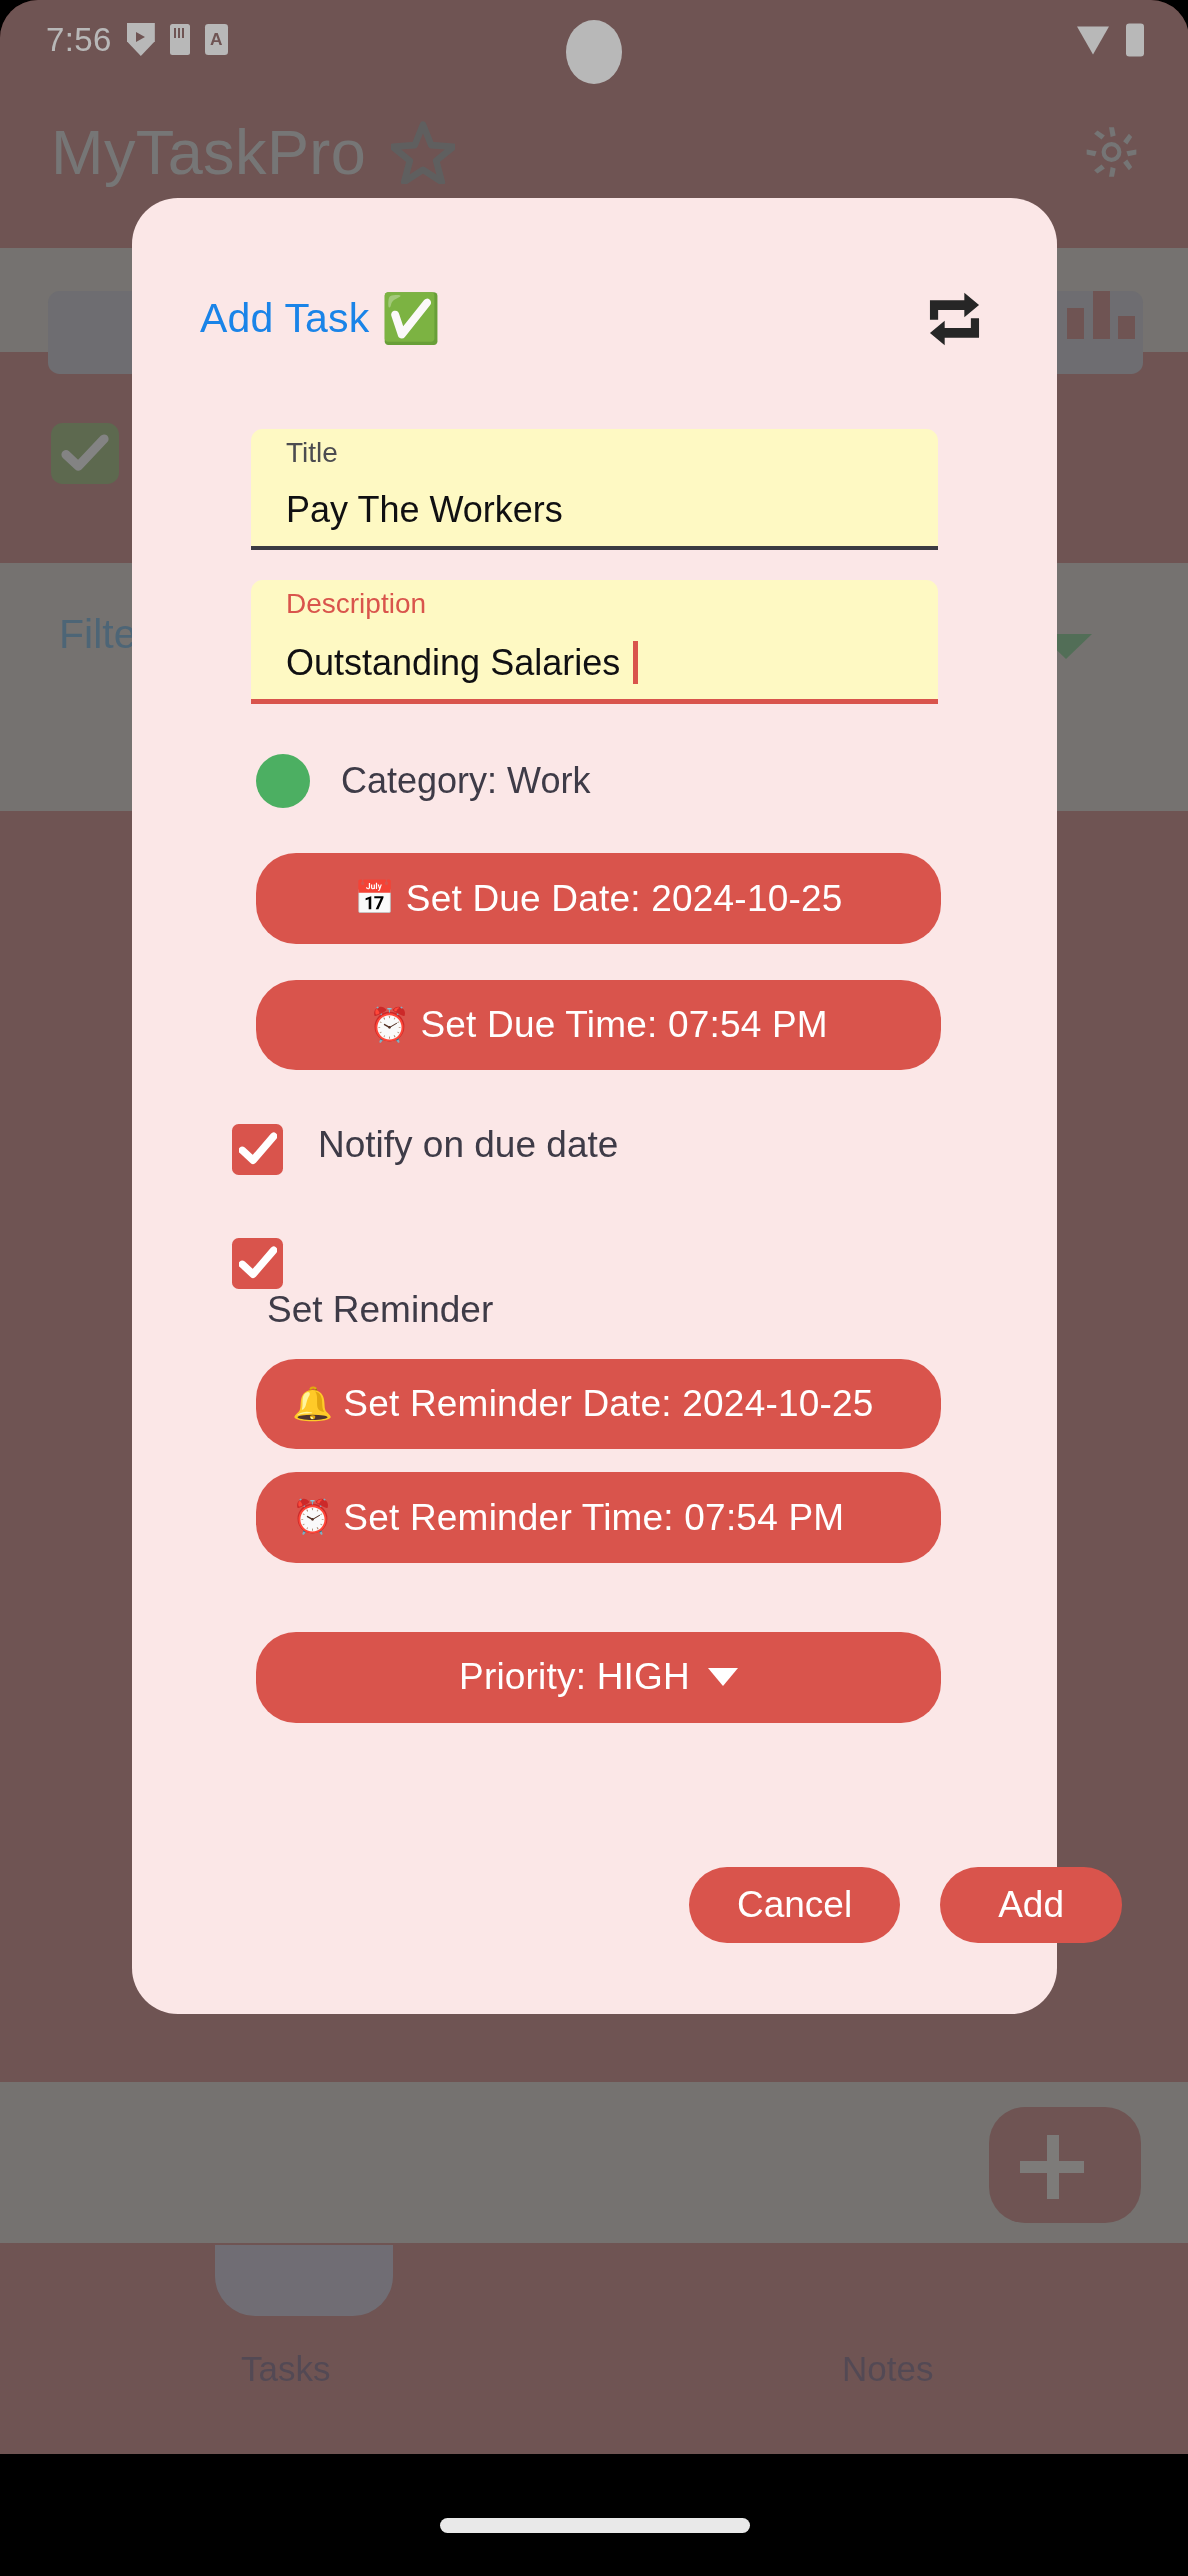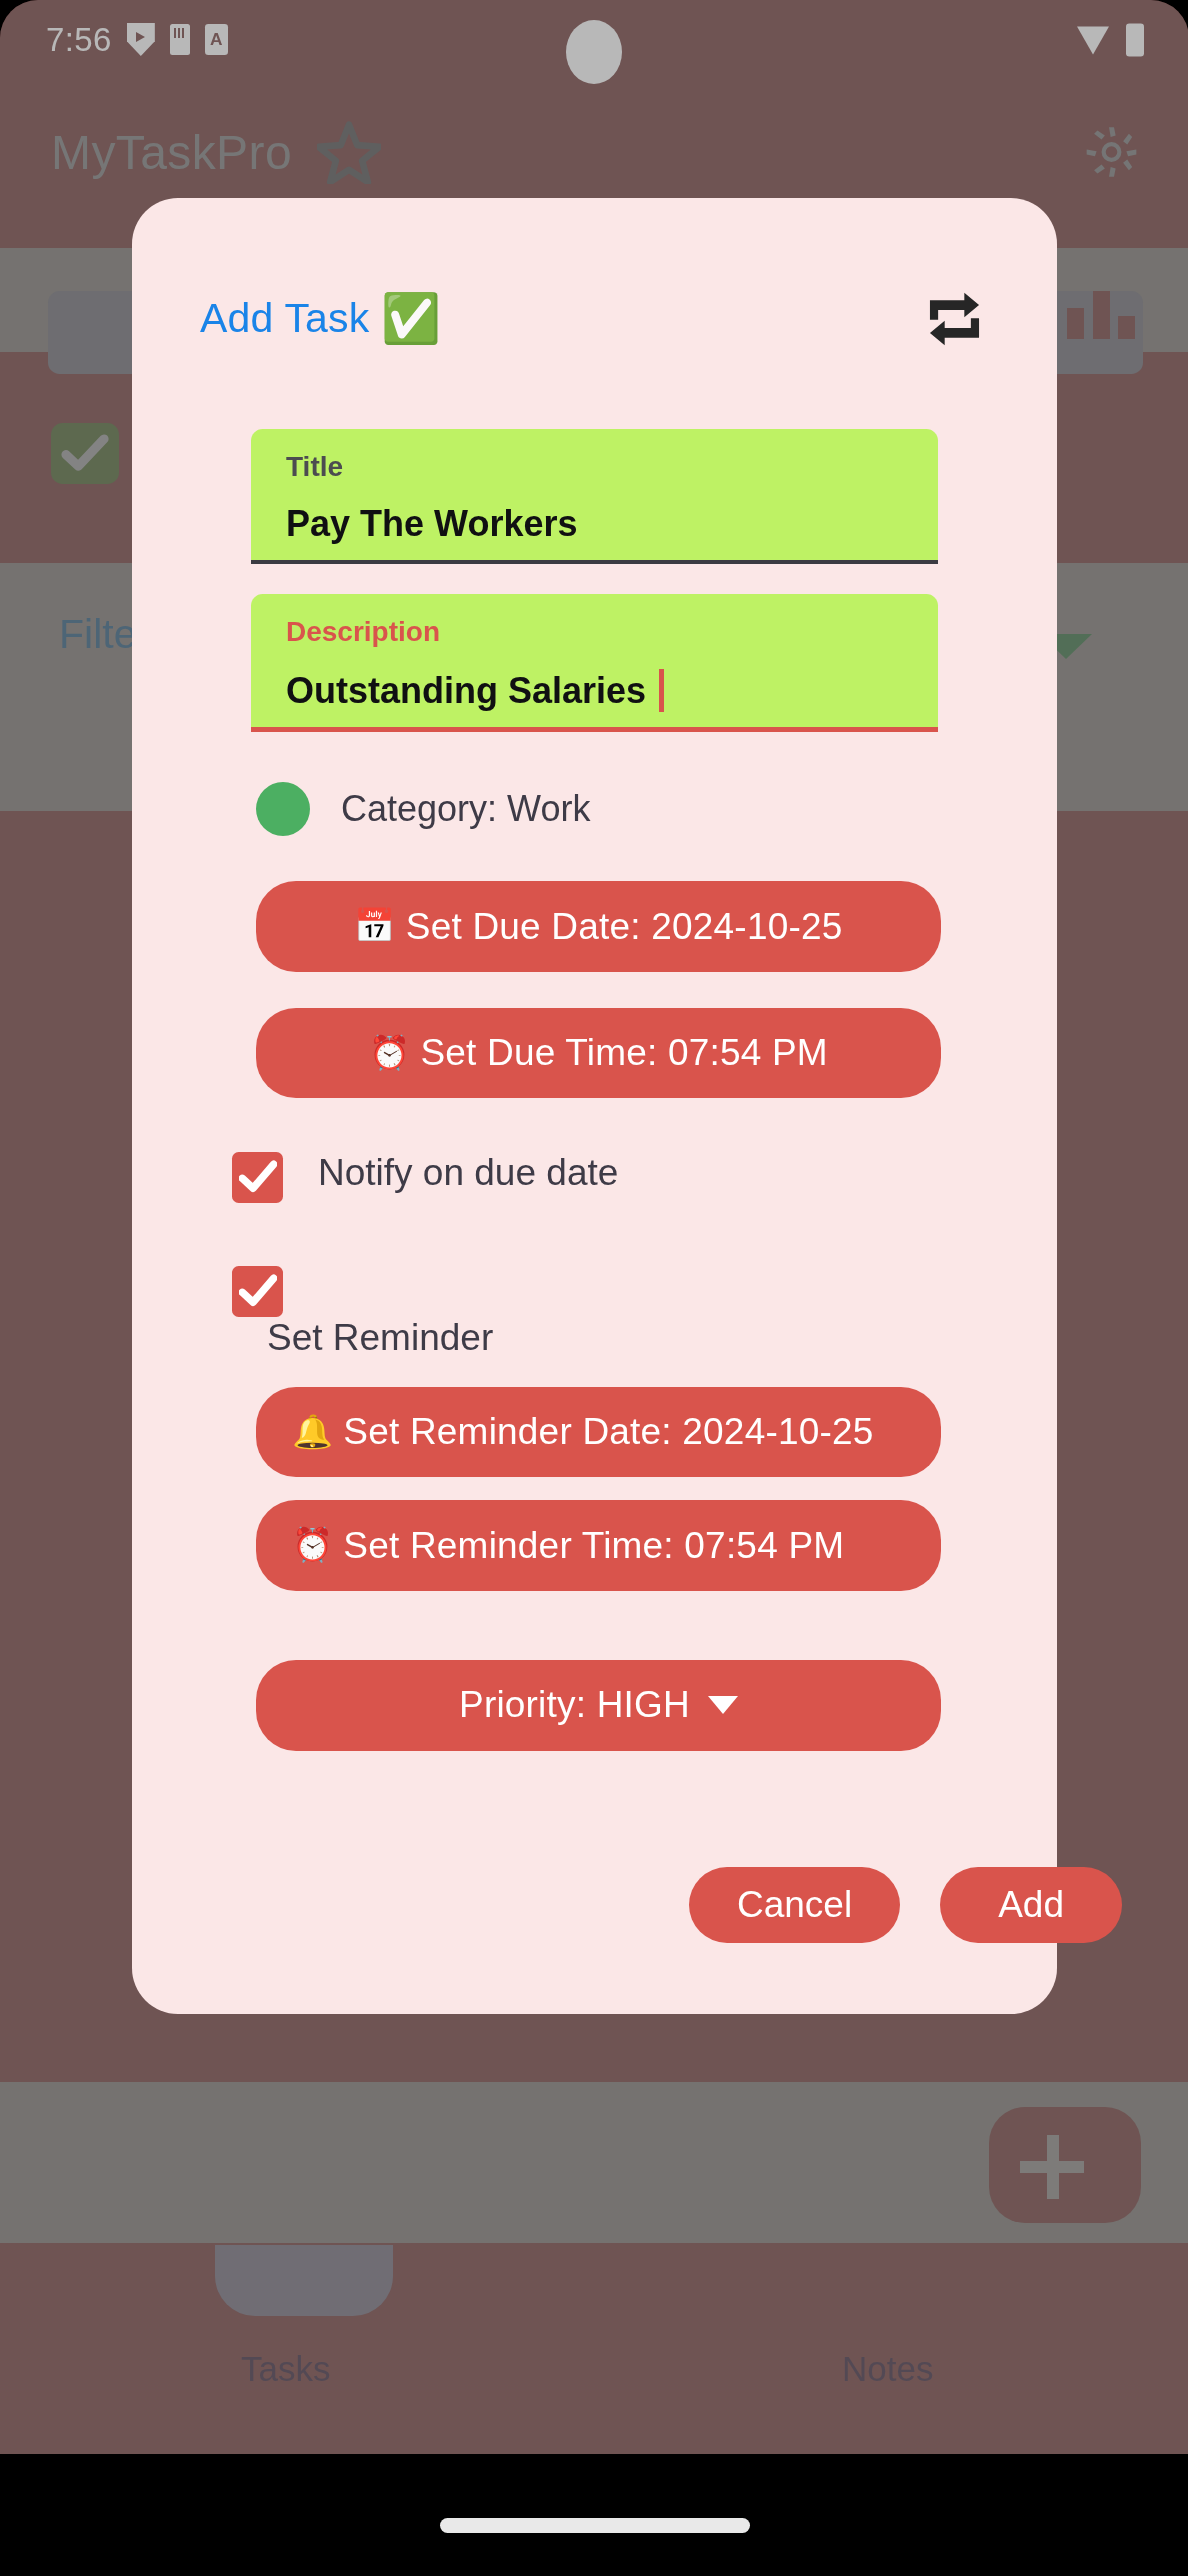--- a/index.html
+++ b/index.html
@@ -61,21 +61,21 @@
   #camera-hole {
     position:absolute; left:566px; top:20px; width:56px; height:64px;
     background:#fff; border-radius:50%;
   }
 
   
   #app-bar {
     position:absolute; left:0; top:99px; width:1189px; height:106px;
     display:flex; align-items:center;
   }
-  #app-title { margin-left:51px; font-size:48px; color:#6e6e6e; letter-spacing:0.4px; }
+  #app-title { margin-left:51px; font-size:63px; color:#6e6e6e; letter-spacing:0.4px; }
   #fav-star { margin-left:25px; width:64px; height:63px; position:relative; }
   #fav-star svg { display:block; }
   #gear-btn { position:absolute; right:51px; top:50%; transform:translateY(-50%);
               width:53px; height:53px; }
 
   
   .bg-strip { position:absolute; left:0; width:1189px; background:#6a655f; }
   .bg-strip.dark { background:#5d2220; }
 
   #bg-searchbar {
@@ -152,24 +152,23 @@
   #title-emoji { margin-left:11.6px; font-size:48px; line-height:1; }
   #repeat-btn {
     position:absolute; right:71px; top:50%; transform:translateY(-50%);
     width:63px; height:54px;
   }
 
   #dlg-body { position:absolute; left:0; top:231px; width:925px; }
 
   
   .field {
-    margin:0 119px 0 119px; width:687px; background:#bef264;
-    border-radius:11.6px 11.6px 0 0; padding:23px 35px 20px 35px;
+    margin:0 119px 0 119px; width:687px; background:#fef9c3;
+    border-radius:11.6px 11.6px 0 0; padding:9px 35px 20px 35px;
     position:relative;
-    font-weight:bold;
   }
   .field-label { font-size:28px; line-height:1.1; }
   .field-value { font-size:36px; color:#101012; margin-top:21.5px; line-height:1.1;
                  display:flex; align-items:center; }
   .field-underline { position:absolute; left:0; bottom:0; width:687px; height:4.1px; }
   #field-title .field-label { color:#4c4c50; }
   #field-title .field-underline { background:#3b3b42; }
   #field-desc { margin-top:30px; }
   #field-desc .field-label { color:#d9544c; }
   #field-desc .field-underline { background:#d9544c; height:5px; }

